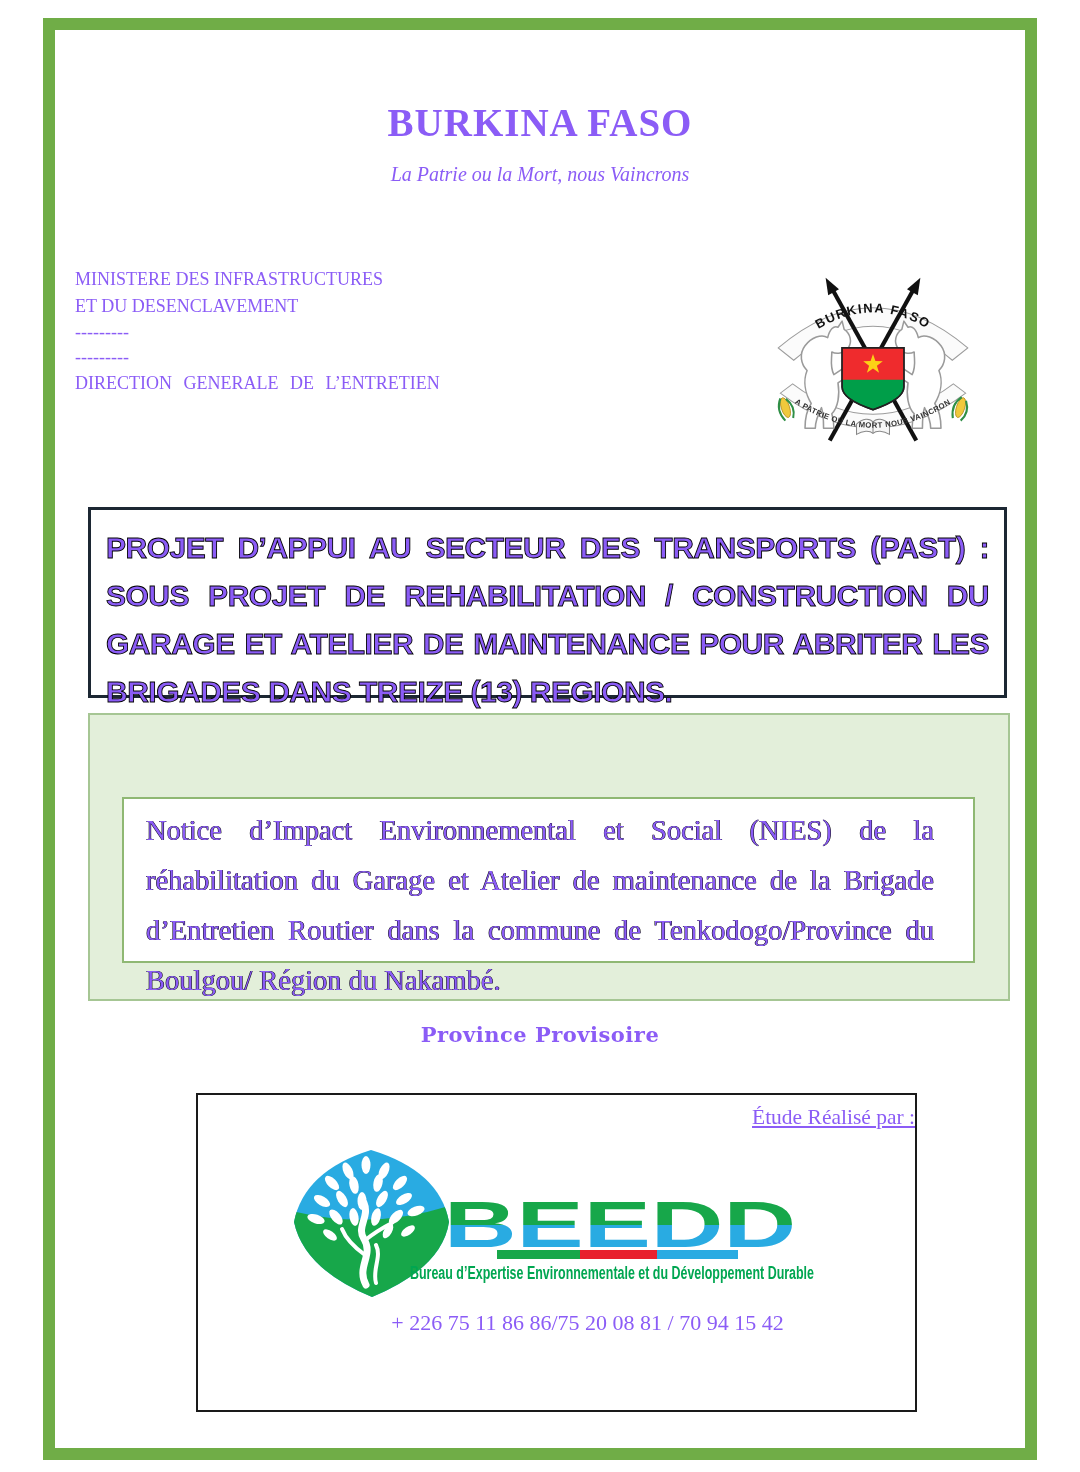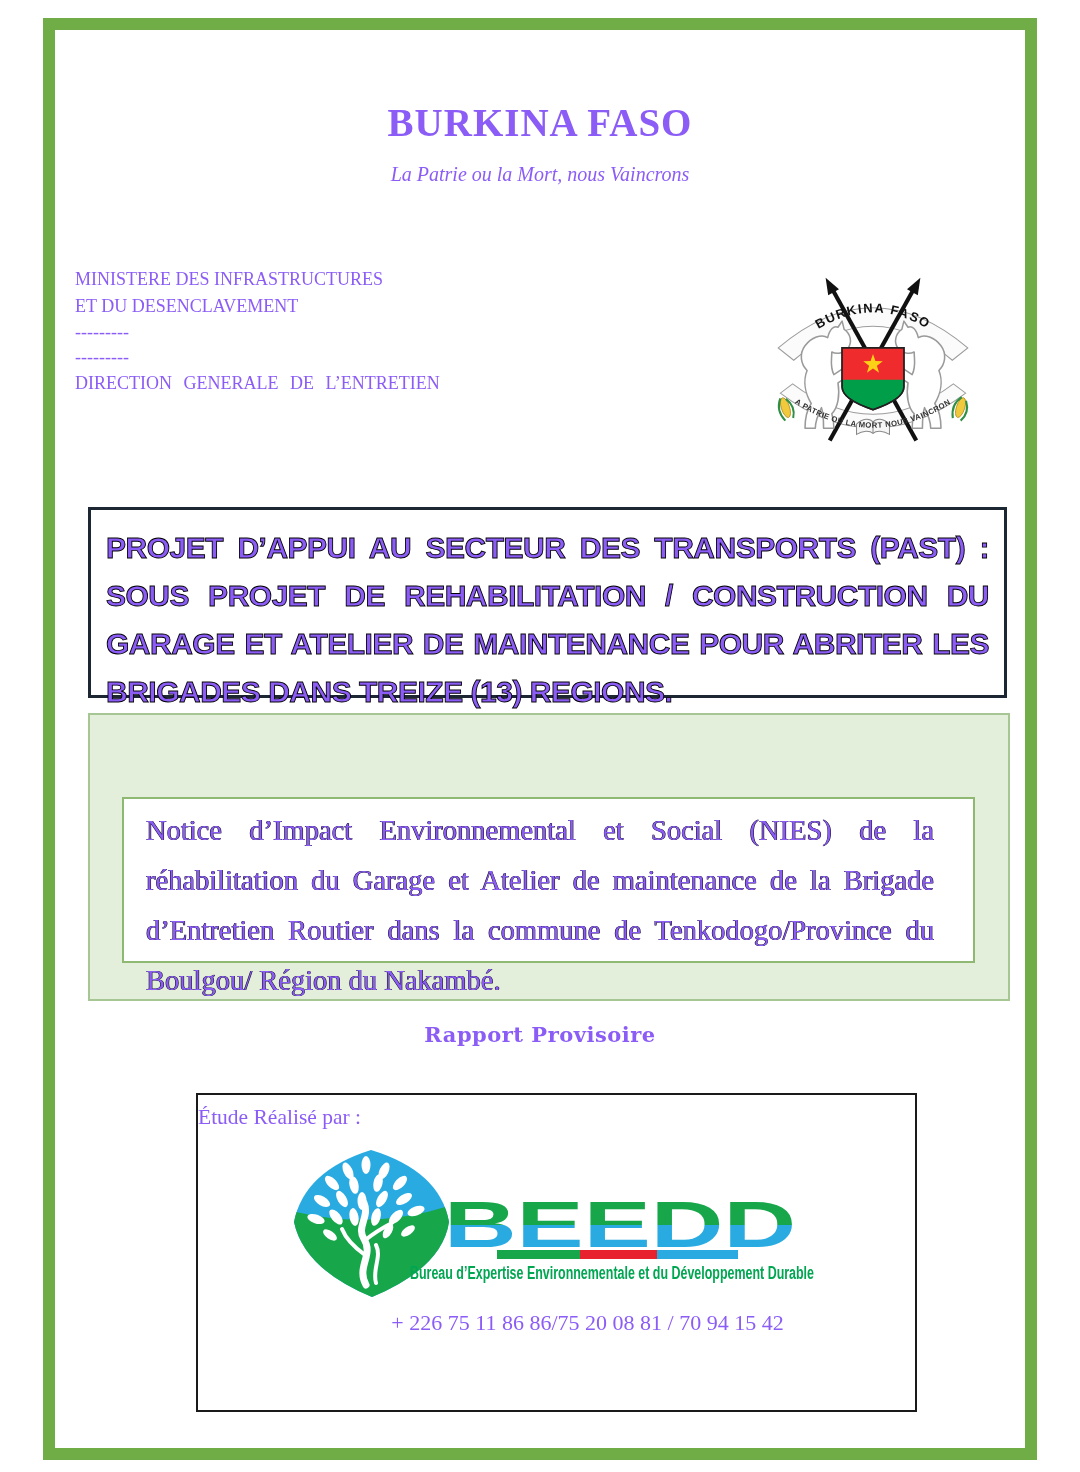--- a/index.html
+++ b/index.html
@@ -24,21 +24,21 @@
   .nies-outer{position:absolute;left:88px;top:713px;width:922px;height:288px;
          box-sizing:border-box;background:#E3EFDA;border:2px solid #A6C694;}
   .nies-inner{position:absolute;left:32px;top:34px;right:33px;bottom:36px;
          box-sizing:border-box;background:#ffffff;border:2px solid #8FB873;
          padding:7px 39px 0 22px;font-size:28.5px;line-height:50px;text-align:justify;
          text-shadow:0.45px 0 0 #000,-0.45px 0 0 #000;margin-top:48px;}
   .report-type{position:absolute;top:1022px;left:0;width:1080px;text-align:center;
          font-family:"DejaVu Serif",serif;font-weight:bold;font-size:21px;letter-spacing:0.5px;}
   .study-box{position:absolute;left:196px;top:1093px;width:721px;height:319px;
          box-sizing:border-box;border:2px solid #1a1a1a;}
-  .study-label{position:absolute;top:10px;left:0;width:100%;text-align:left;font-size:21.5px;}
+  .study-label{position:absolute;top:10px;left:0;width:100%;text-align:right;font-size:21.5px;text-decoration:underline;}
   .beedd-logo{position:absolute;left:94px;top:54px;width:527px;height:150px;}
   .phone{position:absolute;top:215px;left:0;width:100%;text-align:center;font-size:22px;margin-left:31px;}
 </style>
 </head>
 <body>
 
 <div class="page">
   <div class="frame"></div>
 
   <div class="country-title">BURKINA FASO</div>
@@ -108,21 +108,21 @@
   <div class="project-box">
     <span>PROJET D’APPUI AU SECTEUR DES TRANSPORTS (PAST) : SOUS PROJET DE REHABILITATION / CONSTRUCTION DU GARAGE ET ATELIER DE MAINTENANCE POUR ABRITER LES BRIGADES DANS TREIZE (13) REGIONS.</span>
   </div>
 
   <div class="nies-outer">
     <div class="nies-inner">
       <span>Notice d’Impact Environnemental et Social (NIES) de la réhabilitation du Garage et Atelier de maintenance de la Brigade d’Entretien Routier dans la commune de Tenkodogo/Province du Boulgou/ Région du Nakambé.</span>
     </div>
   </div>
 
-  <div class="report-type">Rapport Provisoire</div>
+  <div class="report-type">Province Provisoire</div>
 
   <div class="study-box">
     <div class="study-label">Étude Réalisé par :</div>
 
     <svg class="beedd-logo" viewBox="0 0 527 150" xmlns="http://www.w3.org/2000/svg">
       <defs>
         <clipPath id="blobClip">
           <path d="M79,1 Q148,22 157,73 Q150,119 80,148 Q12,120 2,73 Q12,22 79,1 Z"></path>
         </clipPath>
         <linearGradient id="splitGrad" x1="0" y1="0" x2="0" y2="1">

